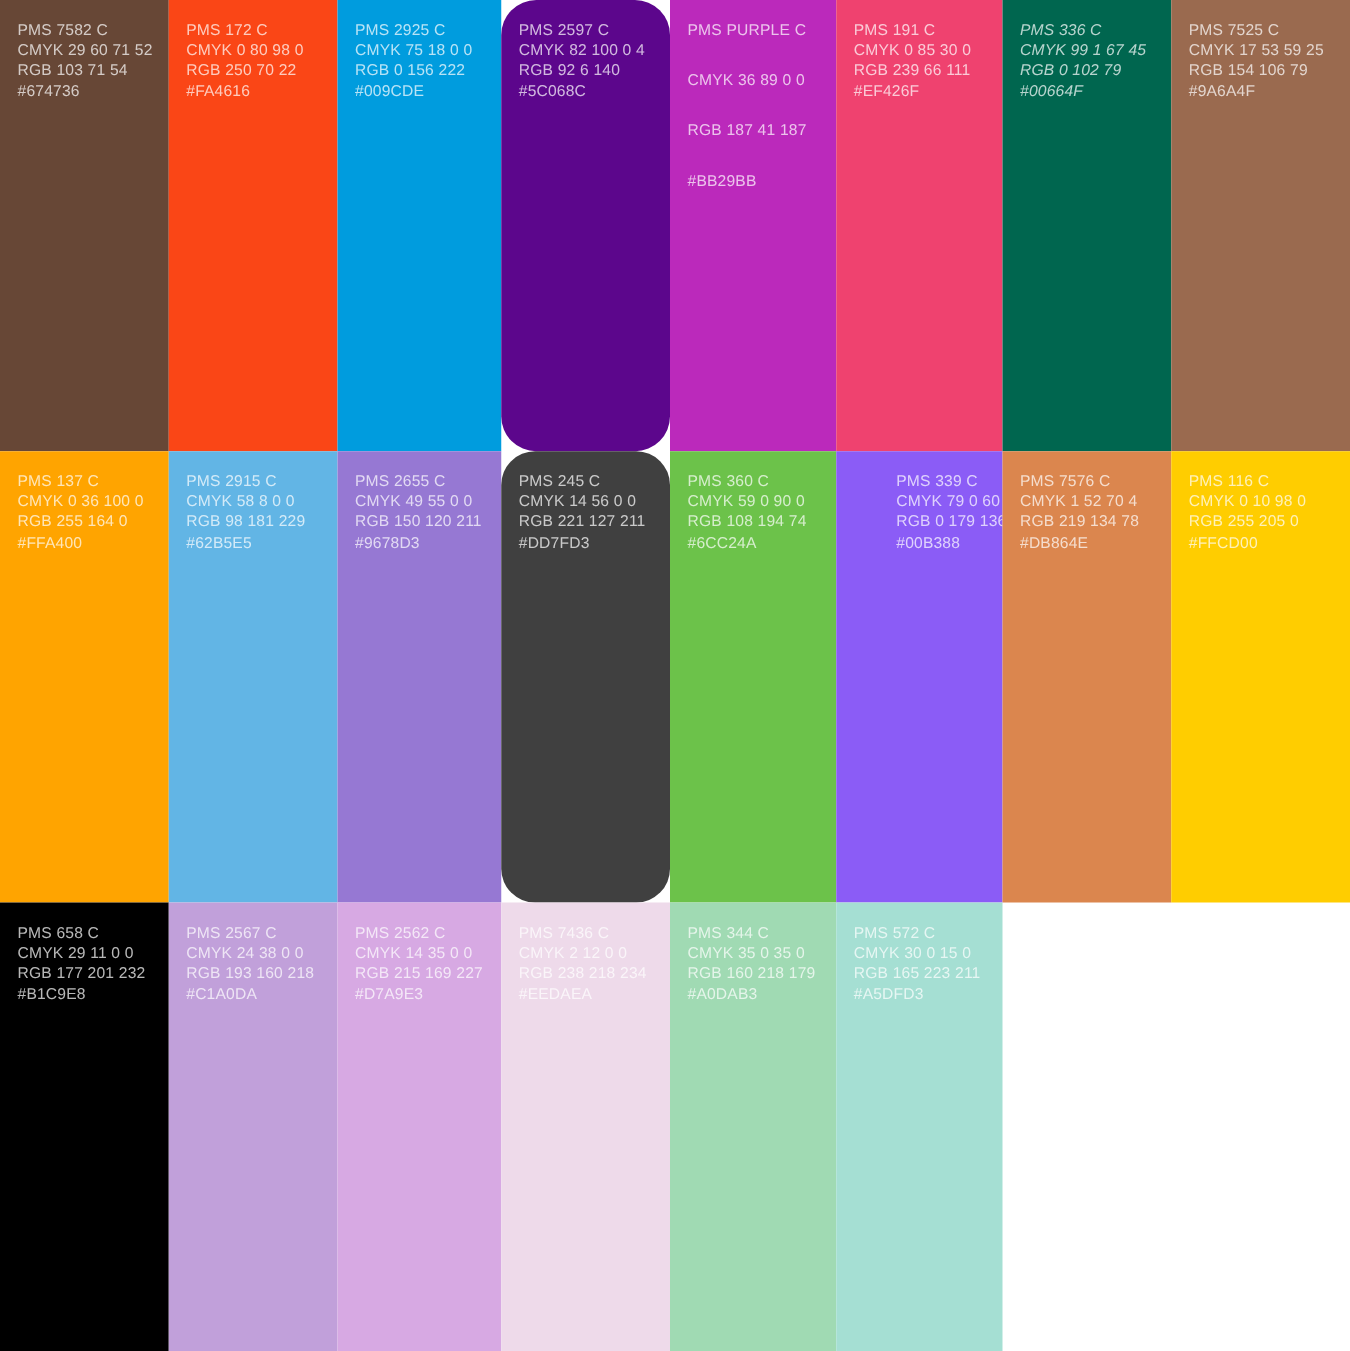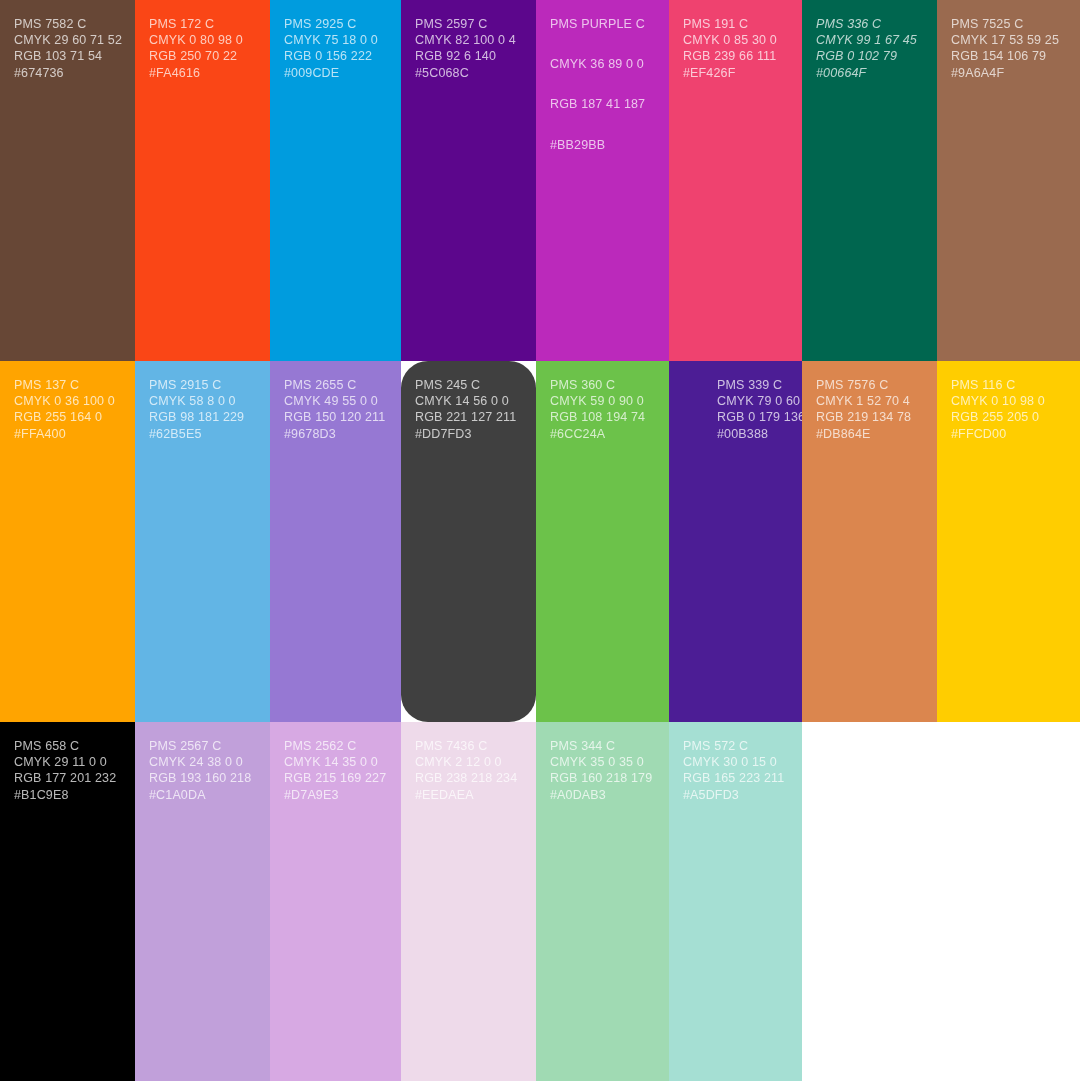--- a/index.html
+++ b/index.html
@@ -63,21 +63,21 @@
       </div>
     </div>
     <div class="swatch" style="background: rgb(0, 156, 222);">
       <div class="swatch-text" style="color: rgba(255, 255, 255, 0.72);">
         <span class="swatch-line">PMS 2925 C</span>
         <span class="swatch-line">CMYK 75 18 0 0</span>
         <span class="swatch-line">RGB 0 156 222</span>
         <span class="swatch-line">#009CDE</span>
       </div>
     </div>
-    <div class="swatch" style="background: rgb(92, 6, 140);">
+    <div class="swatch" style="background: rgb(92, 6, 140); border-radius: 28px;">
       <div class="swatch-text" style="color: rgba(255, 255, 255, 0.72);">
         <span class="swatch-line">PMS 2597 C</span>
         <span class="swatch-line">CMYK 82 100 0 4</span>
         <span class="swatch-line">RGB 92 6 140</span>
         <span class="swatch-line">#5C068C</span>
       </div>
     </div>
     <div class="swatch" style="background: rgb(187, 41, 187);">
       <div class="swatch-text" style="color: rgba(255, 255, 255, 0.72); gap: 24px;">
         <span class="swatch-line">PMS PURPLE C</span>
@@ -143,21 +143,21 @@
       </div>
     </div>
     <div class="swatch" style="background: rgb(108, 194, 74);">
       <div class="swatch-text" style="color: rgba(255, 255, 255, 0.72);">
         <span class="swatch-line">PMS 360 C</span>
         <span class="swatch-line">CMYK 59 0 90 0</span>
         <span class="swatch-line">RGB 108 194 74</span>
         <span class="swatch-line">#6CC24A</span>
       </div>
     </div>
-    <div class="swatch" style="background: #4c1d95; padding-left: 48px;">
+    <div class="swatch" style="background: #8b5cf6; padding-left: 48px;">
       <div class="swatch-text" style="color: rgba(255, 255, 255, 0.72);">
         <span class="swatch-line">PMS 339 C</span>
         <span class="swatch-line">CMYK 79 0 60 0</span>
         <span class="swatch-line">RGB 0 179 136</span>
         <span class="swatch-line">#00B388</span>
       </div>
     </div>
     <div class="swatch" style="background: rgb(219, 134, 78);">
       <div class="swatch-text" style="color: rgba(255, 255, 255, 0.72);">
         <span class="swatch-line">PMS 7576 C</span>

